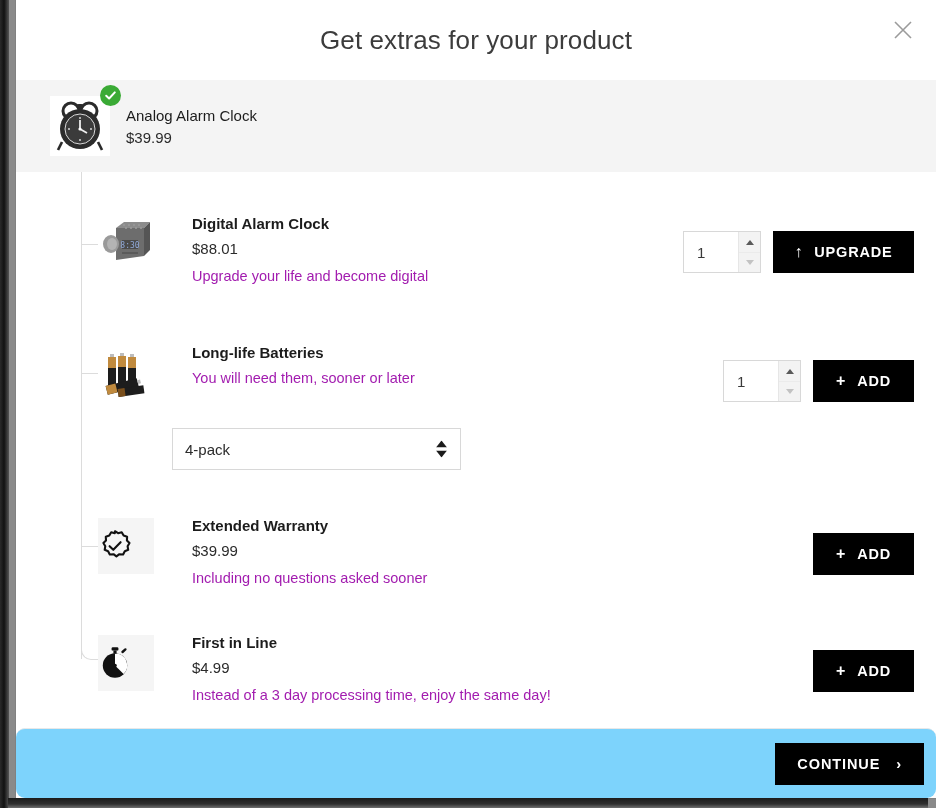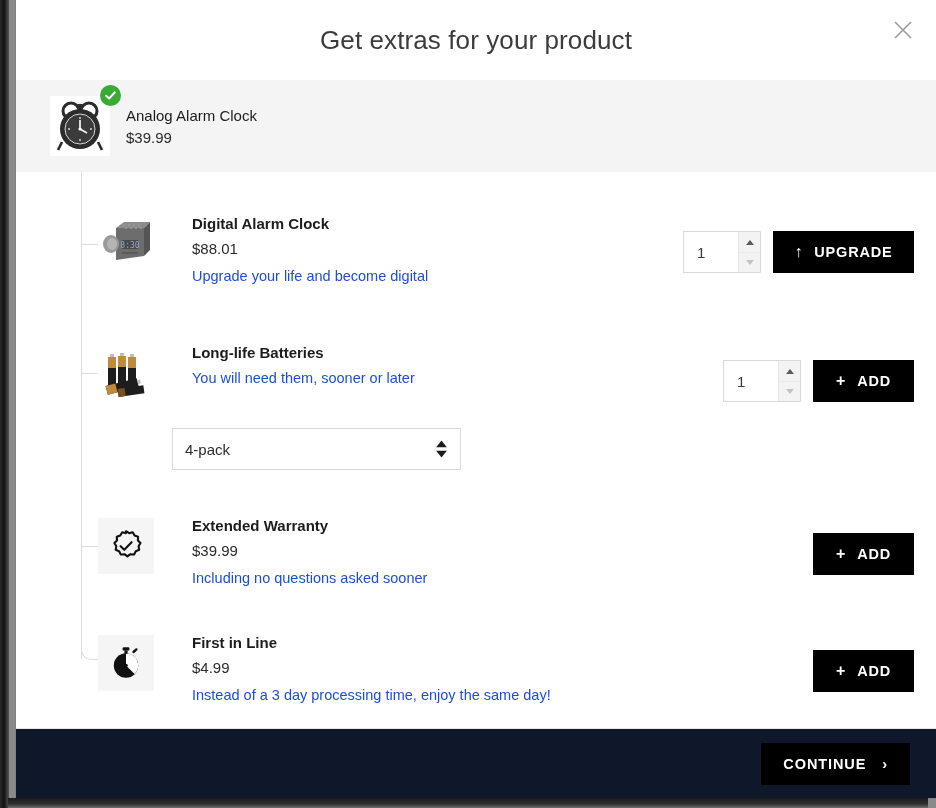--- a/index.html
+++ b/index.html
@@ -178,21 +178,21 @@
     right: 0;
     display: flex;
     align-items: flex-start;
   }
   .offer-thumb {
     position: absolute;
     width: 56px;
     height: 56px;
     display: flex;
     align-items: center;
-    justify-content: center;
+    justify-content: flex-start;
     overflow: hidden;
   }
   .offer-thumb.icon-tile { background: #f5f5f5; }
   .offer-texts {
     position: absolute;
     left: 156px;
     display: flex;
     flex-direction: column;
     margin-left: 20px;
   }
@@ -208,21 +208,21 @@
     line-height: 24px;
     margin-top: 3px;
   }
   .offer-price .old {
     color: #8e8e8e;
     text-decoration: line-through;
     margin-right: 4px;
   }
   .offer-desc {
     font-size: 14.5px;
-    color: #1d4ed8;
+    color: #a21caf;
     line-height: 20px;
     margin-top: 5px;
   }
 
   
   .variant-select-wrap {
     position: absolute;
     left: 156px;
     width: 289px;
     height: 42px;
@@ -314,25 +314,26 @@
     font-size: 16px;
     font-weight: bold;
     line-height: 1;
     display: inline-block;
   }
 
   
   #modal-footer {
     flex: 0 0 70px;
     border-top: 1px solid #e8e8e8;
-    background: #0f172a;
+    background: #7dd3fc;
     display: flex;
     align-items: center;
     justify-content: flex-end;
-    padding-right: 26px;
+    padding-right: 12px;
+    border-radius: 9px;
   }
   #continue-btn {
     position: relative;
     height: 42px;
     padding: 0 22px;
     background: #000;
     color: #fff;
     border: none;
     font-family: "Liberation Sans", sans-serif;
     font-size: 14.5px;

